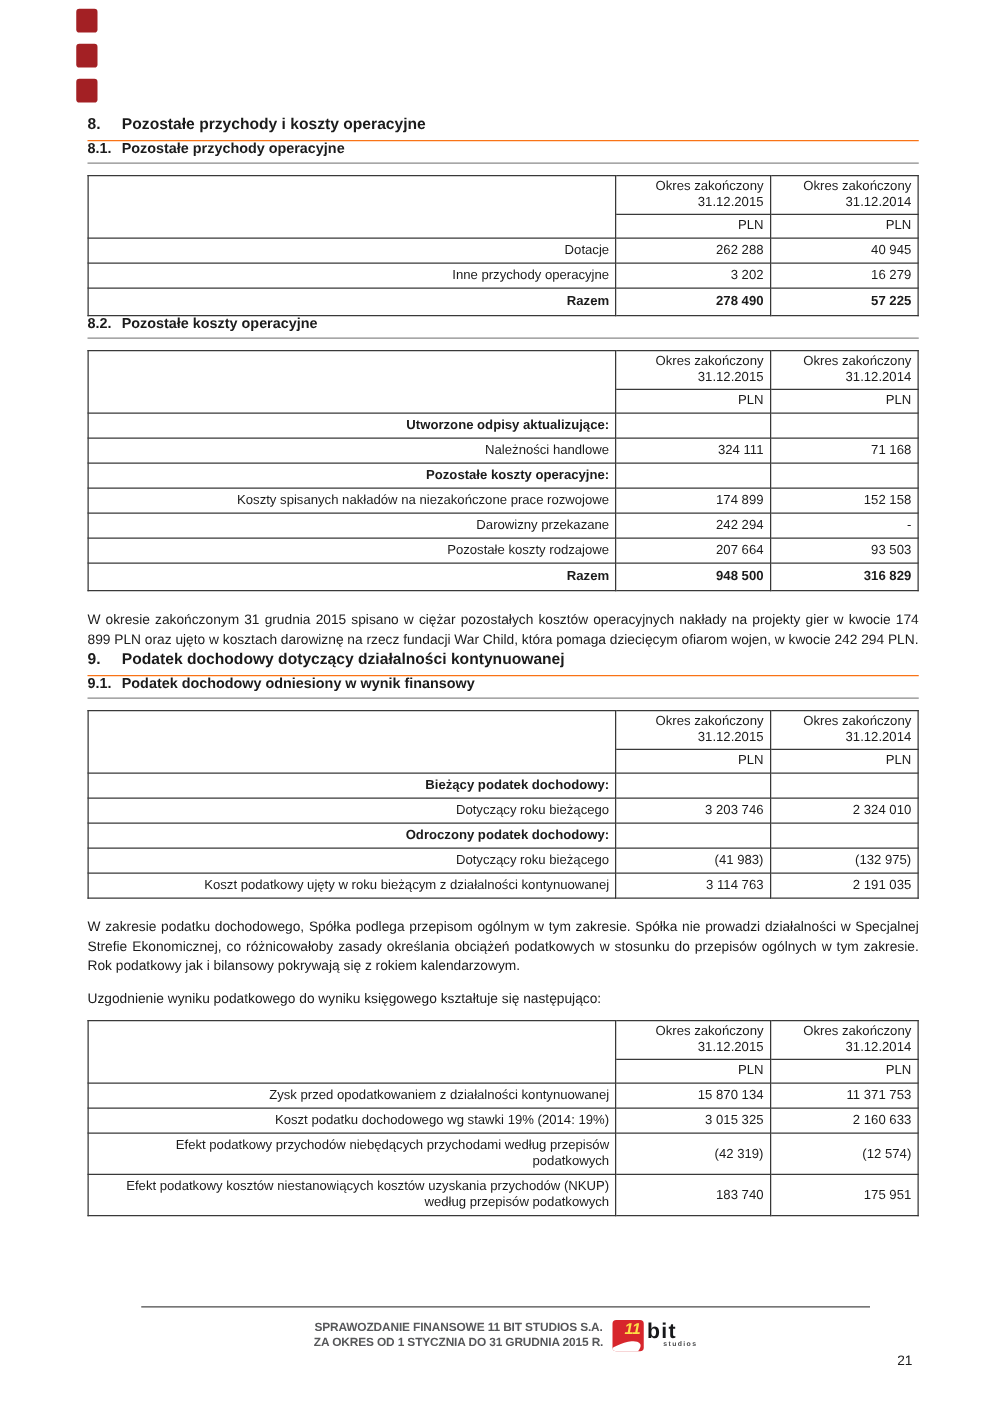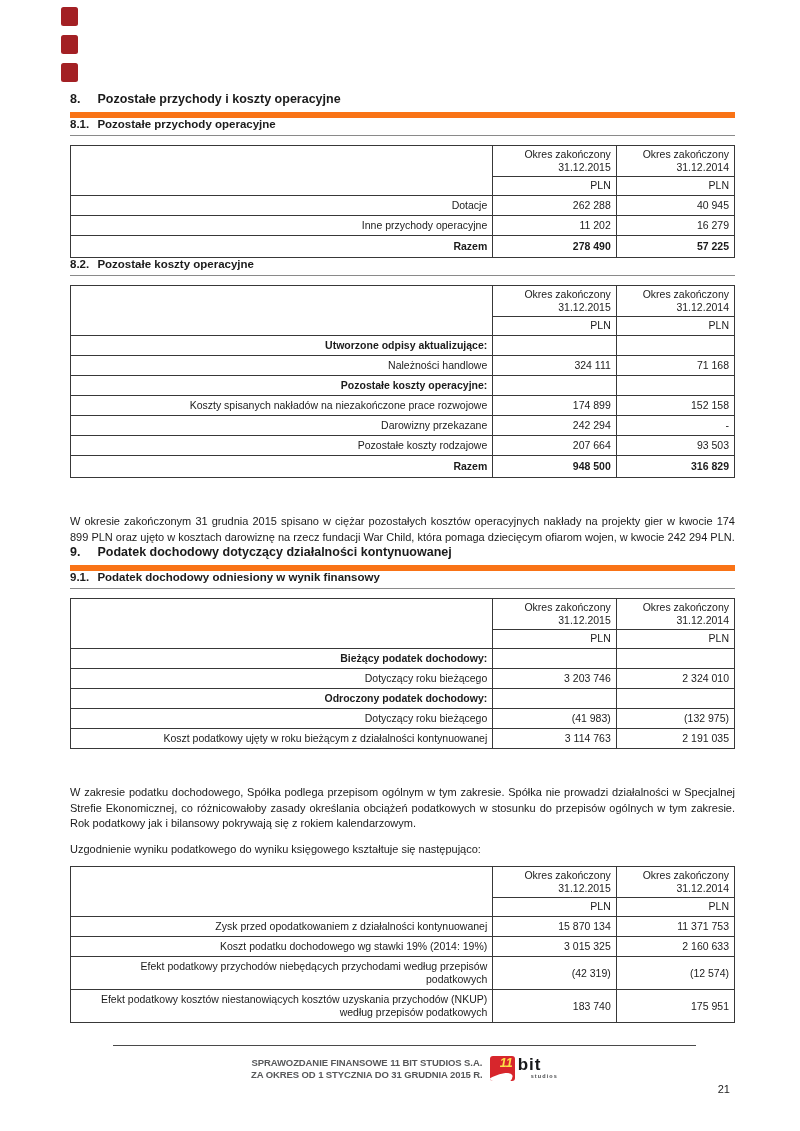--- a/index.html
+++ b/index.html
@@ -7,42 +7,42 @@
     position:relative;
     width:800px;height:1131px;
     background:#ffffff;
     font-family:"Liberation Sans","DejaVu Sans",sans-serif;
     color:#1b1b1b;
     overflow:hidden;
   }
   .content{padding:92px 65px 0 70px;}
 
   
-  h2.sec{font-size:12.5px;font-weight:bold;margin:0;padding-bottom:6px;border-bottom:6px solid #f97316;}
+  h2.sec{font-size:12.5px;font-weight:bold;margin:0;padding-bottom:6px;border-bottom:1px solid #f97316;}
   h2.sec .num{display:inline-block;width:24px;}
   h3.sub{font-size:11.5px;font-weight:bold;margin:0;padding-bottom:5px;border-bottom:1px solid #8a8a8a;}
   h3.sub .num{margin-right:5px;}
   .mt-h3a{margin-top:20px;}
   .mt-h3b{margin-top:27px;}
   .mt-h2b{margin-top:22px;}
   .mt-h3c{margin-top:19px;}
 
   
   table.fin{width:100%;border-collapse:collapse;font-size:10.5px;margin-top:9px;border:1.5px solid #383838;table-layout:fixed;}
   table.fin th,table.fin td{border:1px solid #383838;}
   table.fin th{font-weight:normal;text-align:right;vertical-align:bottom;padding:2px 5px 2px 5px;line-height:13px;}
   table.fin thead tr.unit th{padding:2px 5px 3px 5px;}
   table.fin td{padding:3px 5px;line-height:13px;vertical-align:middle;}
   table.fin td.lbl{text-align:right;padding-left:6px;}
   table.fin td.val{text-align:right;white-space:nowrap;}
   table.fin tr.section td{font-weight:bold;}
   table.fin tr.total td{font-weight:bold;padding-top:4px;padding-bottom:4px;}
 
   
-  p.body{font-size:11px;line-height:15.5px;text-align:justify;margin:36px 0 0 0;}
+  p.body{font-size:11px;line-height:15.5px;text-align:justify;margin:16px 0 0 0;}
   p.lead{font-size:11px;line-height:15.5px;text-align:left;margin:10px 0 0 0;}
 
   
   .red-mark{position:absolute;left:61px;width:17px;height:19px;background:#a32024;border-radius:2.5px;}
   .red-mark.m1{top:7px;} .red-mark.m2{top:35px;} .red-mark.m3{top:63px;}
 
   
   .footer-rule{position:absolute;left:113px;width:583px;top:1045px;border-top:1px solid #4a4a4a;height:0;}
   .footer-center{position:absolute;left:113px;width:583px;top:1056px;display:flex;justify-content:center;align-items:center;gap:7px;}
   .footer-text{font-size:9.5px;line-height:11.5px;color:#57585a;text-align:center;font-weight:bold;letter-spacing:-0.1px;}
@@ -94,21 +94,21 @@
           </tr>
         </thead>
         <tbody>
           <tr class="data">
             <td class="lbl">Dotacje</td>
             <td class="val">262 288</td>
             <td class="val">40 945</td>
           </tr>
           <tr class="data">
             <td class="lbl">Inne przychody operacyjne</td>
-            <td class="val">11 202</td>
+            <td class="val">3 202</td>
             <td class="val">16 279</td>
           </tr>
           <tr class="total">
             <td class="lbl">Razem</td>
             <td class="val">278 490</td>
             <td class="val">57 225</td>
           </tr>
         </tbody>
       </table>
 

